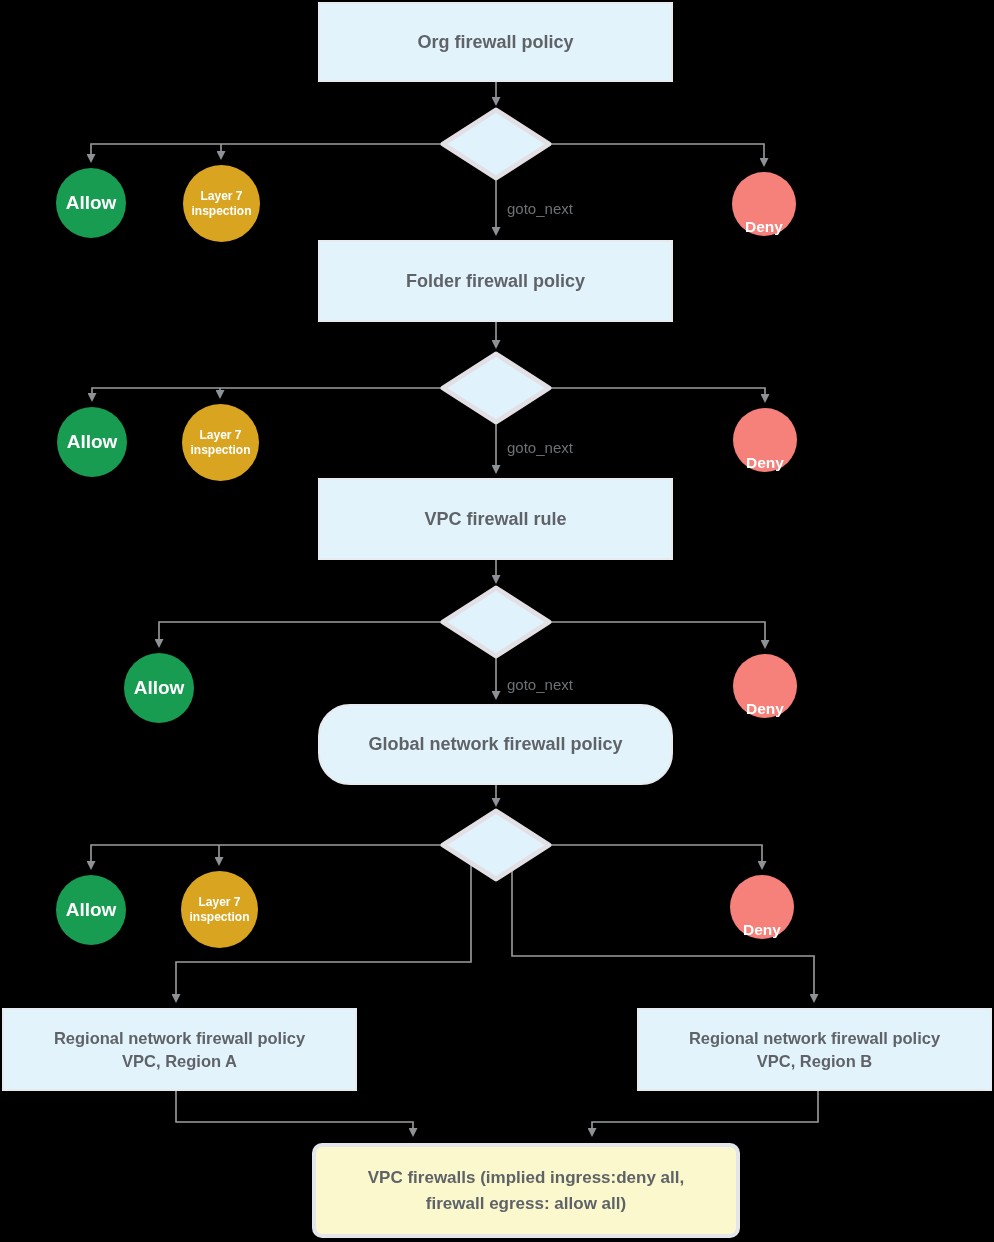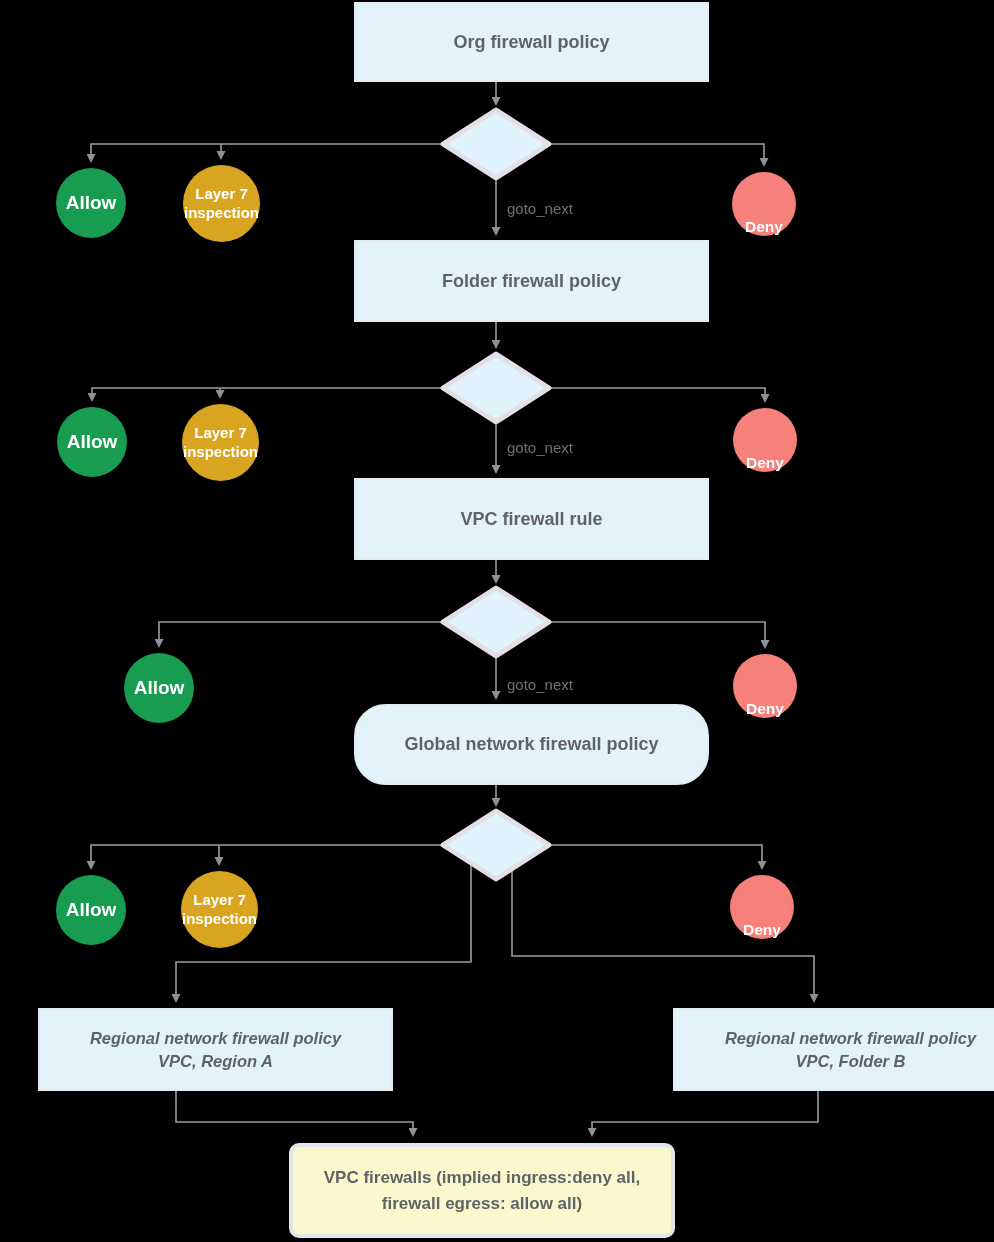--- a/index.html
+++ b/index.html
@@ -6,29 +6,29 @@
   .canvas{
     position:relative;width:994px;height:1242px;background:#000;overflow:hidden;
     font-family:"Liberation Sans","DejaVu Sans",sans-serif;
   }
   .lines{position:absolute;left:0;top:0;width:994px;height:1242px;}
   .conn{fill:none;stroke:var(--connector-gray,#9d9d9d);stroke-width:1.6px;}
   .diamond{fill:var(--diamond-fill,#e0f3fd);stroke:var(--diamond-border,#e2e0e4);stroke-width:5px;stroke-linejoin:round;}
   .box{
     position:absolute;background:var(--box-fill,#e2f3fc);border:2px solid var(--box-border,#e7eaee);
     display:flex;align-items:center;justify-content:center;flex-direction:column;text-align:center;
-    color:var(--text-gray,#5f6368);font-weight:bold;font-size:18px;box-sizing:border-box;line-height:1.35;margin-left:36px;
+    color:var(--text-gray,#5f6368);font-weight:bold;font-size:18px;box-sizing:border-box;line-height:1.35;
   }
-  .box.small-text{font-size:16.5px;font-style:italic;}
+  .box.small-text{font-size:16.5px;}
   .circle{
     position:absolute;border-radius:50%;color:#fff;font-weight:bold;
     display:flex;align-items:center;justify-content:center;flex-direction:column;text-align:center;
   }
   .allow{background:var(--allow-green,#179c52);width:70px;height:70px;font-size:19px;}
-  .layer7{background:var(--layer7-gold,#d9a521);width:77px;height:77px;font-size:15px;line-height:1.25;}
+  .layer7{background:var(--layer7-gold,#d9a521);width:77px;height:77px;font-size:12px;line-height:1.25;}
   .deny{background:var(--deny-red,#f5817a);width:64px;height:64px;font-size:15.5px;justify-content:flex-end;}
   .goto{position:absolute;color:var(--label-gray,#6d7276);font-size:15px;font-weight:normal;text-align:right;}
   .vpcfw{
     position:absolute;background:var(--vpc-fill,#faf8cc);border:4px solid var(--vpc-border,#e3e6ea);
     border-radius:10px;display:flex;align-items:center;justify-content:center;flex-direction:column;
     text-align:center;color:var(--text-gray,#5f6368);font-weight:bold;font-size:17px;
     box-sizing:border-box;line-height:1.5;
   }
 </style>
 </head>
@@ -89,21 +89,21 @@
   </div>
   <div class="box" style="left:318px;top:704px;width:355px;height:81px;border-radius:32px;">
     <span>Global network firewall policy</span>
   </div>
   <div class="box small-text" style="left:2px;top:1008px;width:355px;height:83px;">
     <span>Regional network firewall policy</span>
     <span>VPC, Region A</span>
   </div>
   <div class="box small-text" style="left:637px;top:1008px;width:355px;height:83px;">
     <span>Regional network firewall policy</span>
-    <span>VPC, Folder B</span>
+    <span>VPC, Region B</span>
   </div>
 
   <div class="circle allow" style="left:56px;top:168px;">
     <span>Allow</span>
   </div>
   <div class="circle layer7" style="left:183px;top:165px;">
     <span>Layer 7</span>
     <span>inspection</span>
   </div>
   <div class="circle deny" style="left:732px;top:172px;">
@@ -135,18 +135,18 @@
     <span>Allow</span>
   </div>
   <div class="circle layer7" style="left:181px;top:871px;">
     <span>Layer 7</span>
     <span>inspection</span>
   </div>
   <div class="circle deny" style="left:730px;top:875px;">
     <span>Deny</span>
   </div>
 
-  <div class="vpcfw" style="left:289px;top:1143px;width:386px;height:95px;">
+  <div class="vpcfw" style="left:312px;top:1143px;width:428px;height:95px;">
     <span>VPC firewalls  (implied ingress:deny all,</span>
     <span>firewall egress: allow all)</span>
   </div>
 
 </div>
 
 </body></html>

